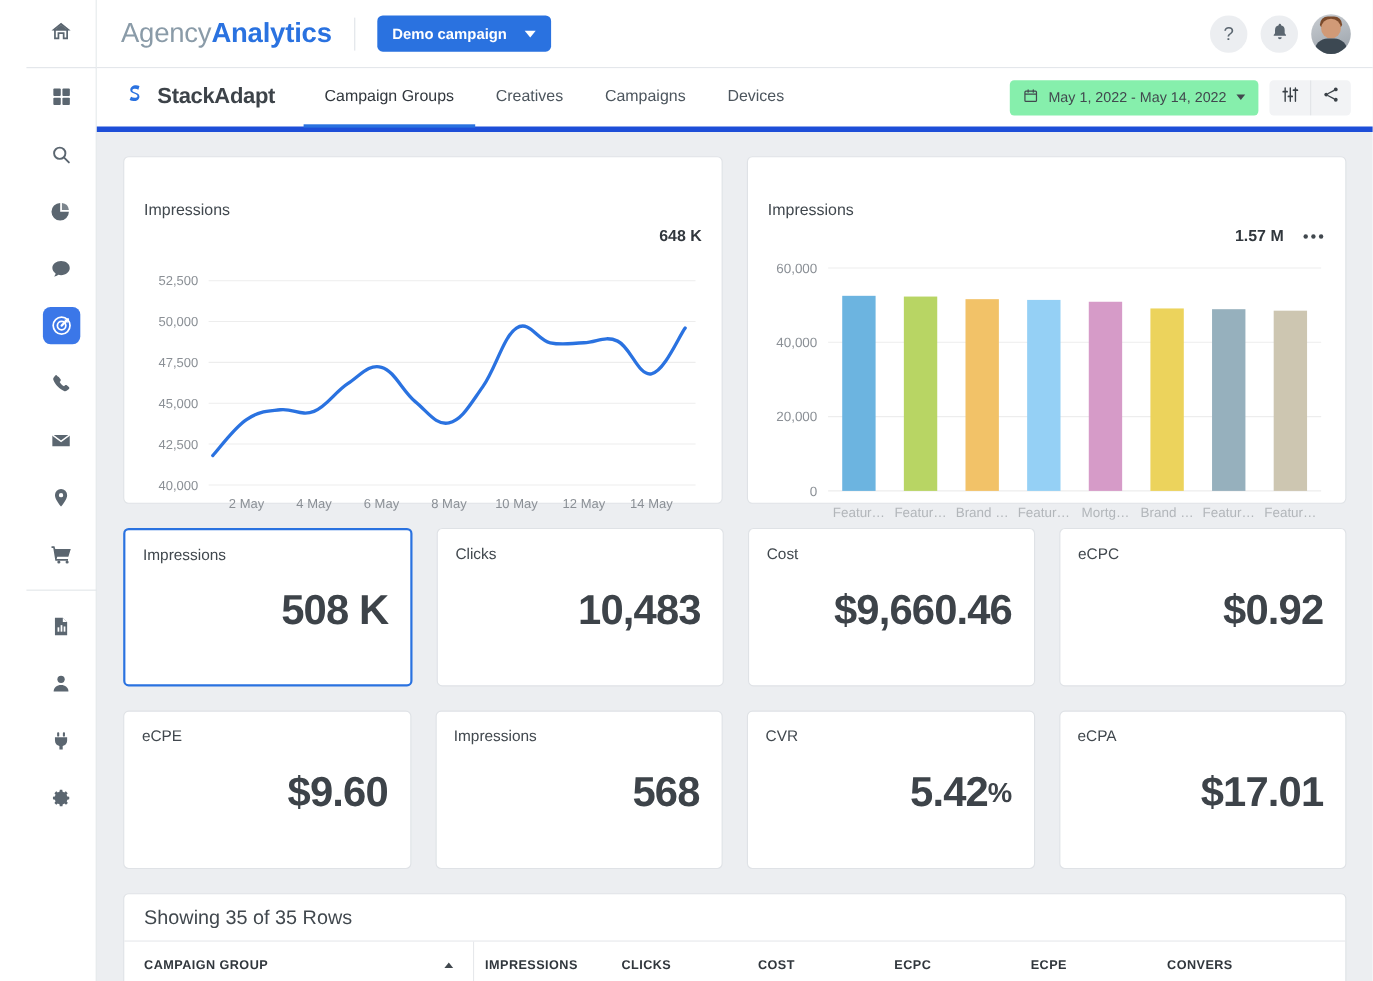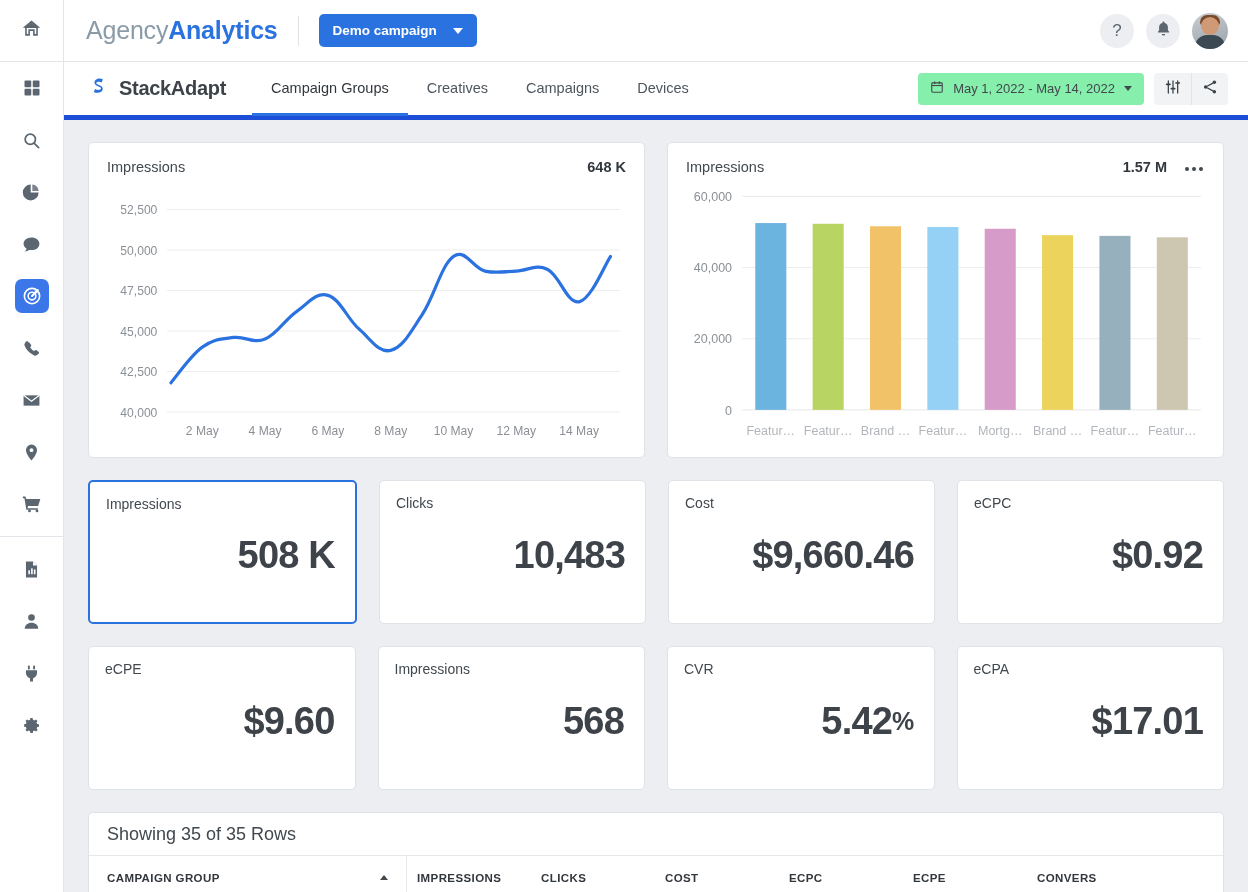--- a/index.html
+++ b/index.html
@@ -2,21 +2,21 @@
 <html><head>
 <meta charset="utf-8">
 <style>
   * { box-sizing: border-box; margin: 0; padding: 0; }
   html, body {
     width: 1248px; height: 892px;
     font-family: "Liberation Sans", sans-serif;
     background: #ffffff;
     overflow: hidden;
   }
-  .app { display: flex; width: 1248px; height: 892px; }
+  .app { display: flex; width: 1248px; height: 892px; padding-left: 24px; }
 
   
   .sidebar {
     width: 64px; flex: 0 0 64px; height: 892px;
     background: #ffffff;
     border-right: 1px solid #e2e5e9;
     display: flex; flex-direction: column; align-items: center;
   }
   .sb-home {
     width: 64px; height: 62px;
@@ -118,21 +118,21 @@
   .content { flex: 1; overflow: hidden; padding: 22px 24px 0 24px; }
   .row { display: flex; gap: 22px; }
   .card {
     background: #fff; border: 1px solid #dfe2e6; border-radius: 5px;
   }
 
   
   .chartcard { flex: 1; height: 316px; padding: 16px 18px 10px 18px; display: flex; flex-direction: column; }
   .chart-head { display: flex; align-items: center; justify-content: space-between; }
   .chart-title { font-size: 14.5px; color: #41484e; }
-  .chart-right { display: flex; align-items: flex-end; gap: 16px; }
+  .chart-right { display: flex; align-items: center; gap: 16px; margin-top: 48px; }
   .chart-total { font-size: 14.5px; font-weight: 700; color: #31373d; }
   .dots { display: flex; gap: 3px; cursor: pointer; padding: 4px 2px; }
   .dots i { width: 4px; height: 4px; border-radius: 50%; background: #41484e; display: block; }
   .chart-body { flex: 1; margin-top: 6px; }
   .chart-body svg { display: block; width: 100%; height: 100%; }
 
   
   .kpi {
     flex: 1; height: 144px; padding: 14px 16px;
     display: flex; flex-direction: column;

